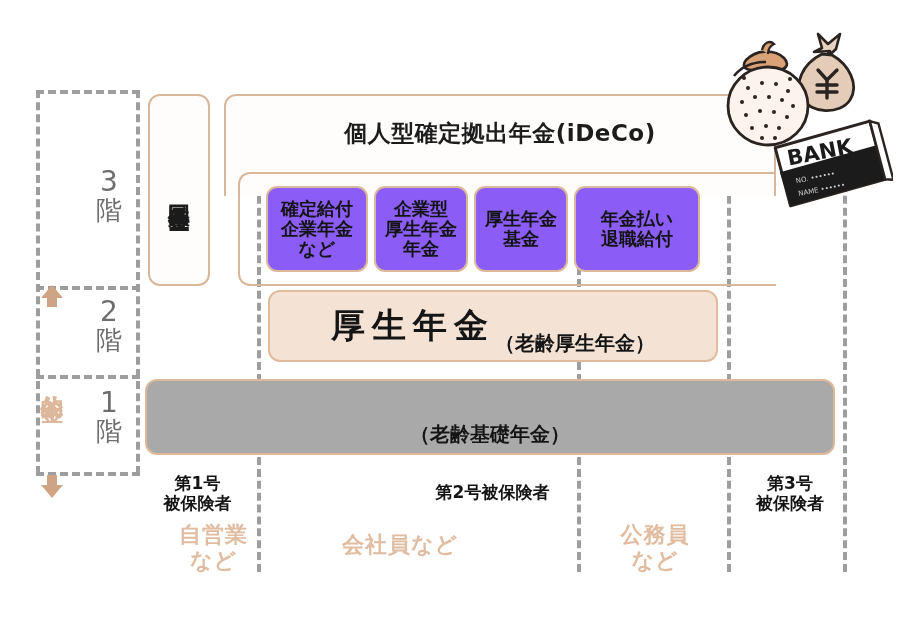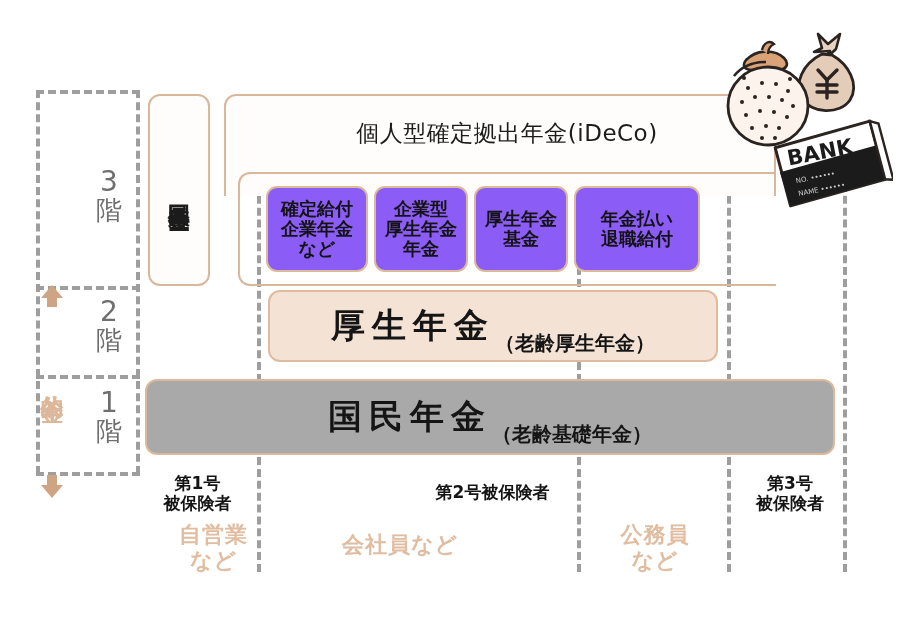--- a/index.html
+++ b/index.html
@@ -60,23 +60,22 @@
     color:#1c1c1c;font-weight:600;
   }
 
   .ideco-outer{
     left:224px;top:94px;width:552px;height:102px;
     border-radius:12px 12px 0 0;
     border-bottom:none;
   }
   .ideco-label{
     position:absolute;left:224px;top:118px;width:552px;
-    text-align:center;font-size:23px;color:#1c1c1c;font-weight:400;
+    text-align:center;font-size:23px;color:#1c1c1c;font-weight:700;
     letter-spacing:0.5px;
-    padding-left:7px;
   }
 
   .corp-outer{
     left:238px;top:172px;width:538px;height:114px;
     border-radius:12px 0 0 12px;
     border-right:none;
     background:transparent;
   }
 
   .tile{
@@ -198,21 +197,20 @@
       <span>退職給付</span>
     </span>
   </div>
 
   <div class="kosei">
     <span class="big">厚生年金</span>
     <span class="sml">（老齢厚生年金）</span>
   </div>
 
   <div class="kokumin">
-    <span class="big">国民年金</span>
     <span class="sml">（老齢基礎年金）</span>
   </div>
 
   <div class="blk" style="left:140px;top:473px;width:115px;">
     <span>第1号</span><br>
     <span>被保険者</span>
   </div>
   <div class="tan" style="left:156px;top:522px;width:115px;">
     <span>自営業</span><br>
     <span>など</span>

